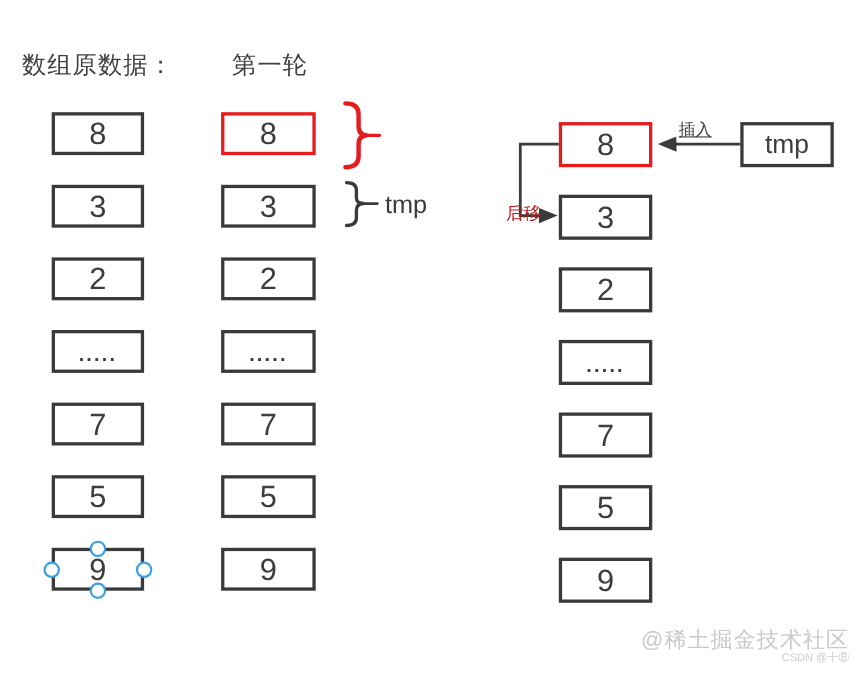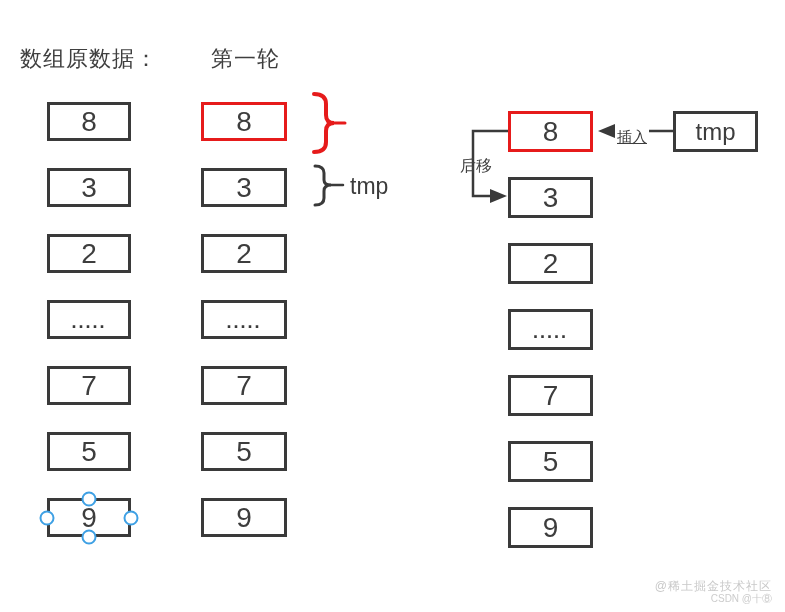--- a/index.html
+++ b/index.html
@@ -11,26 +11,26 @@
   .box{
     position:absolute;box-sizing:border-box;border:3px solid #3a3a3a;background:#fff;
     display:flex;align-items:center;justify-content:center;
     font-size:28px;color:#3d3d3d;z-index:1;
   }
   .box.red{border-color:#e61b1b;}
   .box.dots{font-size:18px;font-weight:bold;letter-spacing:2px;color:#3a3a3a;padding-top:6px;}
   .overlay{position:absolute;left:0;top:0;z-index:2;}
   .lbl{position:absolute;white-space:nowrap;color:#3b3b3b;z-index:3;}
   .lbl-big{font-size:23px;}
-  .lbl-small{font-size:16px;color:#404040;}
+  .lbl-small{font-size:16px;color:#b91c1c;margin-top:28px;}
   .lbl-insert{font-size:15px;color:#3d3d3d;background:#fff;padding:0 2px;z-index:4;}
   .watermark{
     position:absolute;right:13px;bottom:8px;text-align:right;z-index:3;line-height:1.1;
   }
-  .watermark .wm1{font-size:12px;color:#c9c9c9;letter-spacing:1px;}
+  .watermark .wm1{font-size:20px;color:#c9c9c9;letter-spacing:1px;}
   .watermark .wm2{font-size:10px;color:#cccccc;}
 </style>
 </head>
 <body>
 
 <div class="canvas">
 
   <div class="hdr" style="left:211px;top:44px;">第一轮</div>
   <div class="hdr" style="left:20px;top:44px;">数组原数据：</div>
 
@@ -75,20 +75,20 @@
     <polygon points="598,131 615,124 615,138" fill="#3a3a3a"></polygon>
 
     <circle cx="89" cy="499" r="6.5" fill="#ffffff" stroke="#3ea0e4" stroke-width="2"></circle>
     <circle cx="131" cy="518" r="6.5" fill="#ffffff" stroke="#3ea0e4" stroke-width="2"></circle>
     <circle cx="89" cy="537" r="6.5" fill="#ffffff" stroke="#3ea0e4" stroke-width="2"></circle>
     <circle cx="47" cy="518" r="6.5" fill="#ffffff" stroke="#3ea0e4" stroke-width="2"></circle>
   </svg>
 
   <div class="lbl lbl-big" style="left:350px;top:173px;">tmp</div>
   <div class="lbl lbl-small" style="left:460px;top:156px;">后移</div>
-  <div class="lbl lbl-insert" style="left:615px;top:128px;text-decoration:underline;">插入</div>
+  <div class="lbl lbl-insert" style="left:615px;top:109px;text-decoration:underline;">插入</div>
 
   <div class="watermark">
     <div class="wm1">@稀土掘金技术社区</div>
     <div class="wm2">CSDN @十⑧</div>
   </div>
 
 </div>
 
 </body></html>

